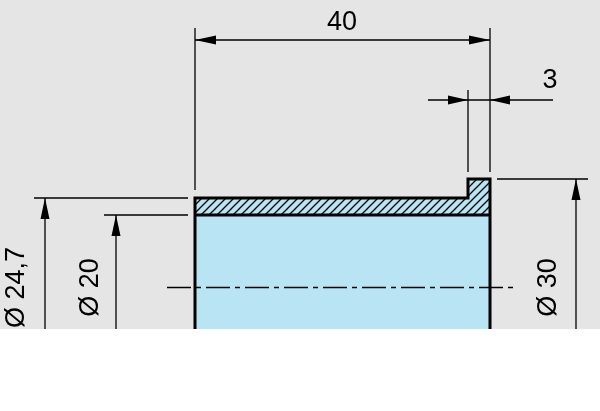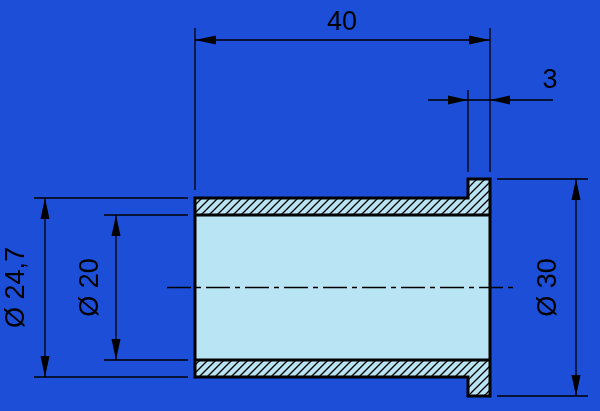--- a/index.html
+++ b/index.html
@@ -3,22 +3,22 @@
 <meta charset="utf-8">
 <style>
   html, body {
     margin: 0;
     padding: 0;
     background: #ffffff;
   }
   .stage {
     position: relative;
     width: 600px;
-    height: 411px;
-    background: #1d4ed8;
+    height: 329px;
+    background: #e5e5e5;
     overflow: hidden;
   }
   svg { display: block; }
   .thin {
     stroke: #000000;
     stroke-width: 1.3;
     fill: none;
   }
   .thick {
     stroke: #000000;

